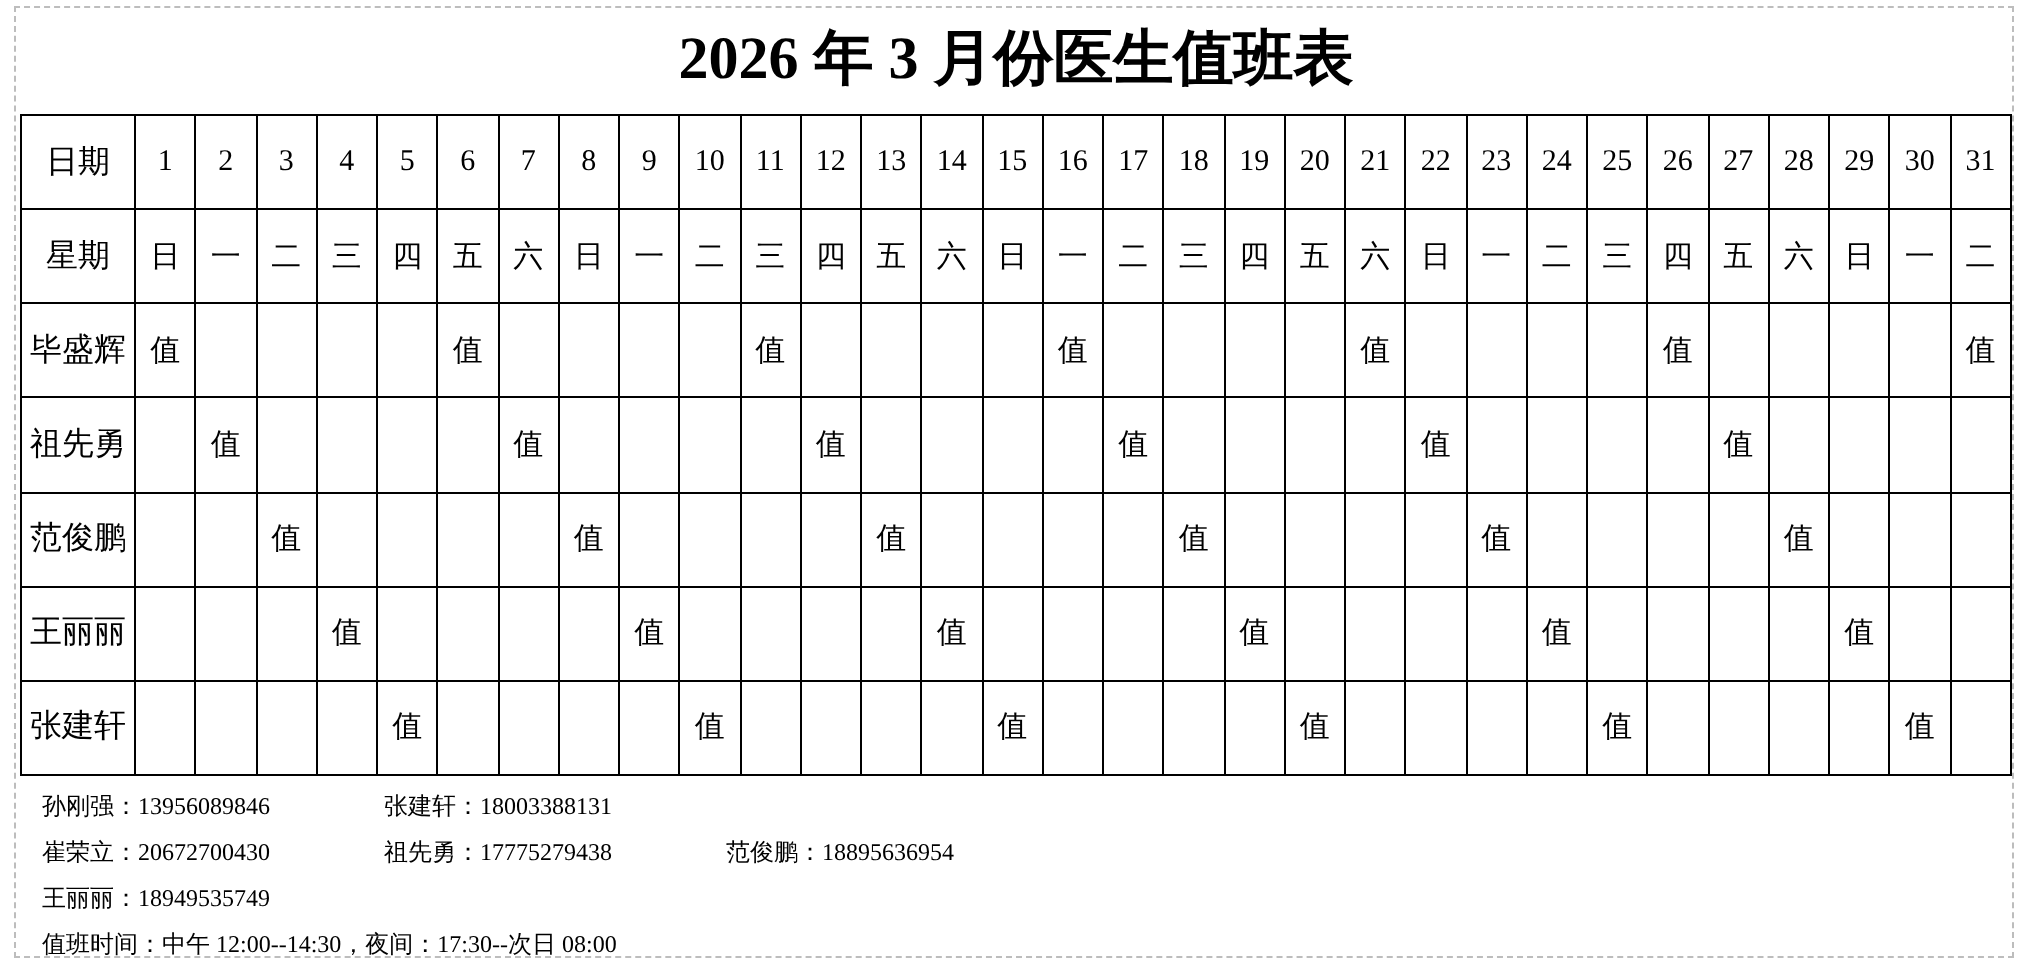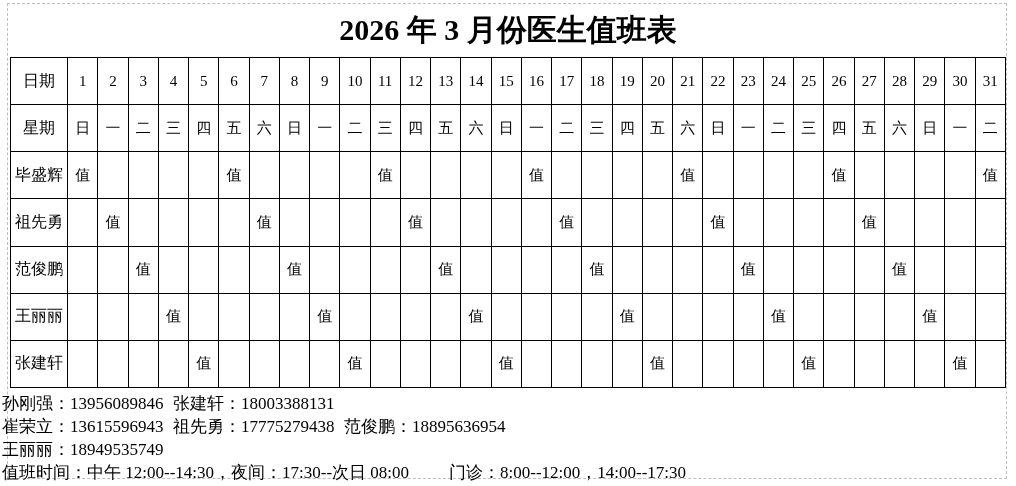--- a/index.html
+++ b/index.html
@@ -49,23 +49,23 @@
     white-space: nowrap;
   }
   table.duty tr { height: 47px; }
   td.row-label { font-size: 16px; }
   td.date-cell { font-size: 15px; }
   td.week-cell { font-size: 15px; }
   td.name-cell { font-size: 16px; }
   td.duty-cell { font-size: 15px; }
   .footer {
     position: absolute;
-    left: 2px; top: 392px;
+    left: 21px; top: 392px;
     width: 996px;
-    font-size: 17px;
+    font-size: 12px;
     line-height: 23px;
   }
   .contact-row { display: flex; }
   .contact-entry { display: inline-block; width: 171px; white-space: nowrap; }
   .contact-row .contact-entry:last-child { width: auto; }
   .note-row { display: flex; margin-top: 0; }
   .note-duty { white-space: nowrap; }
   .note-clinic { white-space: nowrap; margin-left: 40px; }
 </style>
 </head>
@@ -353,26 +353,25 @@
       </tbody>
   </table>
 
   <div class="footer">
     <div>
         <div class="contact-row">
           <span class="contact-entry"><span>孙刚强</span><span>：</span><span>13956089846</span></span>
           <span class="contact-entry"><span>张建轩</span><span>：</span><span>18003388131</span></span>
         </div>
         <div class="contact-row">
-          <span class="contact-entry"><span>崔荣立</span><span>：</span><span>13615596943</span></span>
+          <span class="contact-entry"><span>崔荣立</span><span>：</span><span>20672700430</span></span>
           <span class="contact-entry"><span>祖先勇</span><span>：</span><span>17775279438</span></span>
           <span class="contact-entry"><span>范俊鹏</span><span>：</span><span>18895636954</span></span>
         </div>
         <div class="contact-row">
           <span class="contact-entry"><span>王丽丽</span><span>：</span><span>18949535749</span></span>
         </div>
       </div>
     <div class="note-row">
       <span class="note-duty">值班时间：中午 12:00--14:30，夜间：17:30--次日 08:00</span>
-      <span class="note-clinic">门诊：8:00--12:00，14:00--17:30</span>
     </div>
   </div>
 </div>
 
 </body></html>

